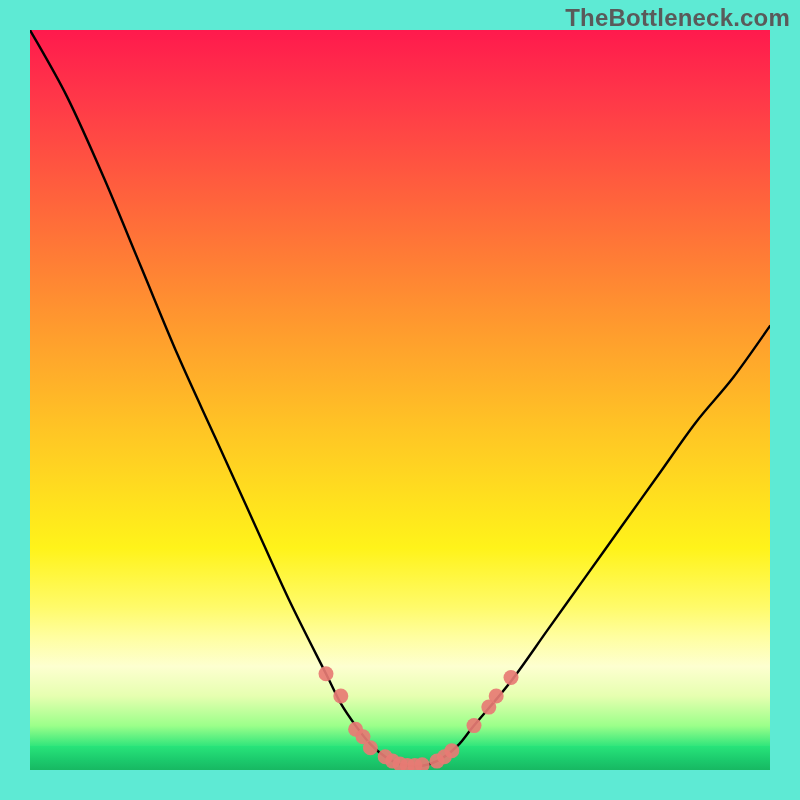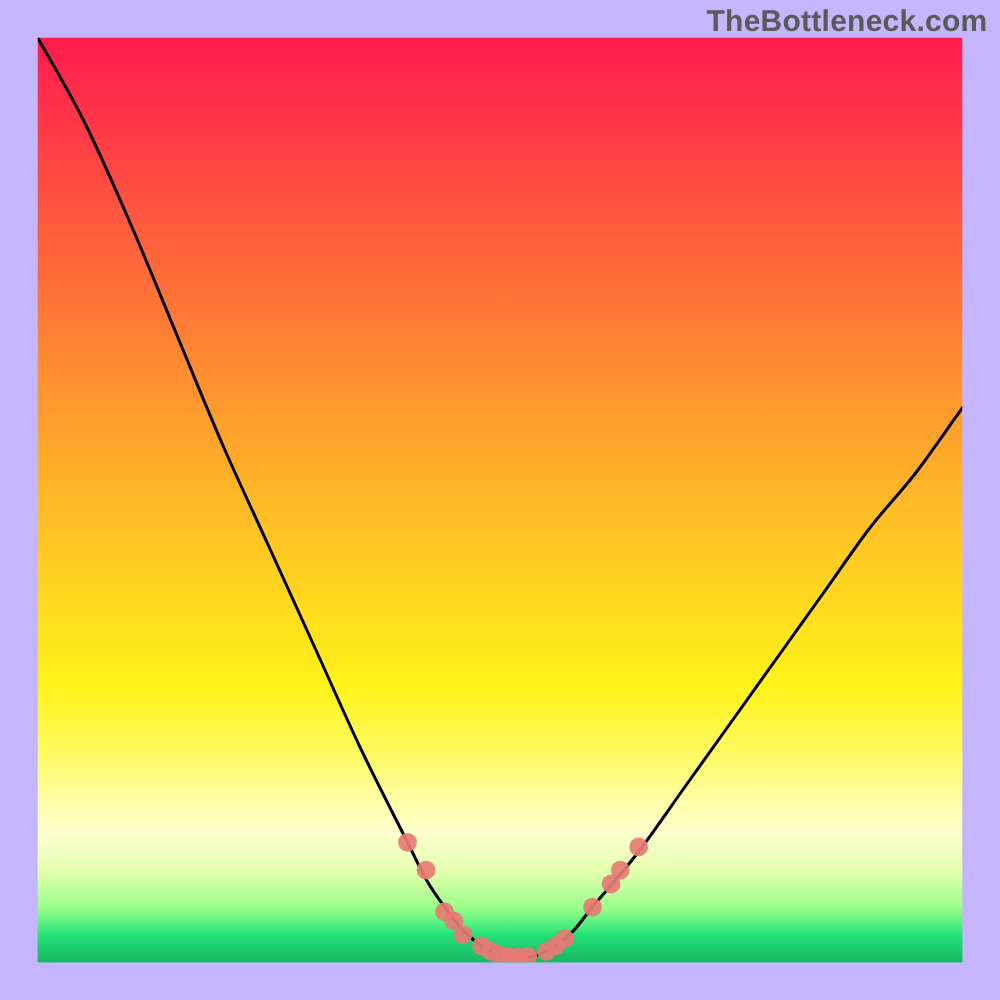--- a/index.html
+++ b/index.html
@@ -9,21 +9,21 @@
     height: 800px;
     overflow: hidden;
     background: #000;
     font-family: Arial, Helvetica, sans-serif;
   }
   .frame {
     position: absolute;
     left: 0; top: 0;
     width: 800px;
     height: 800px;
-    background: #c4b5fd;
+    background: #5eead4;
   }
   .plot {
     position: absolute;
     left: 30px;
     top: 30px;
     width: 740px;
     height: 740px;
     overflow: hidden;
   }
   .gradient {

